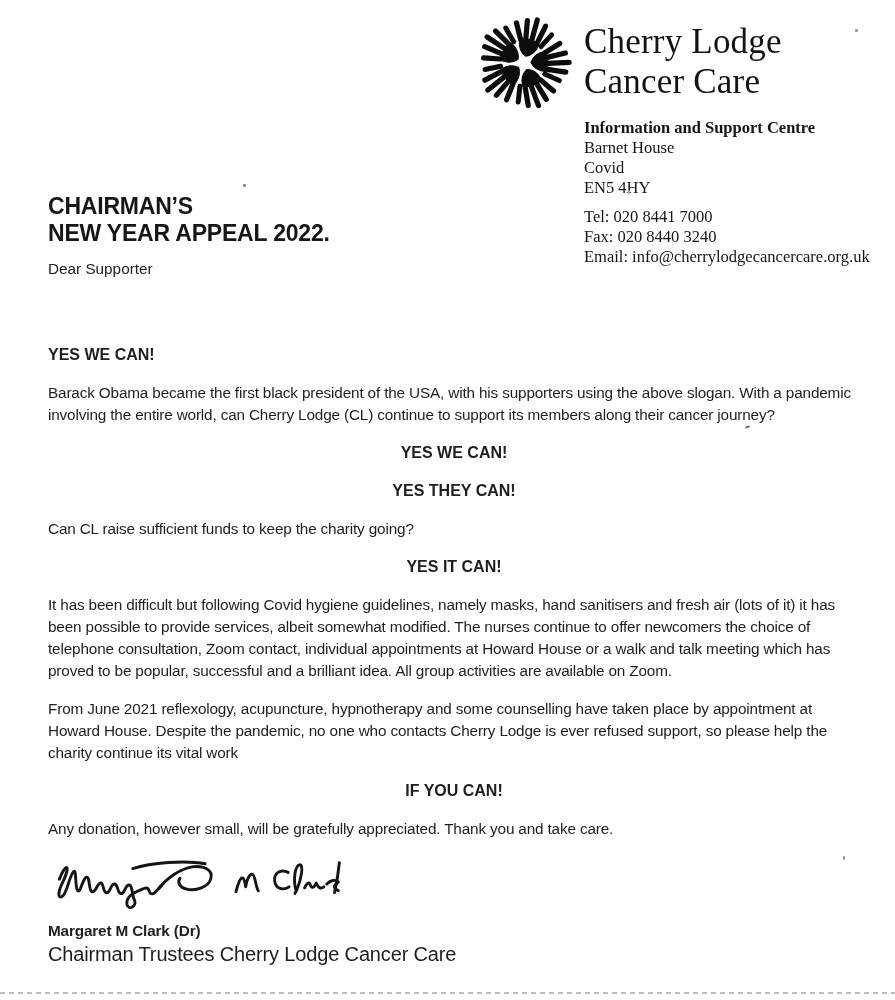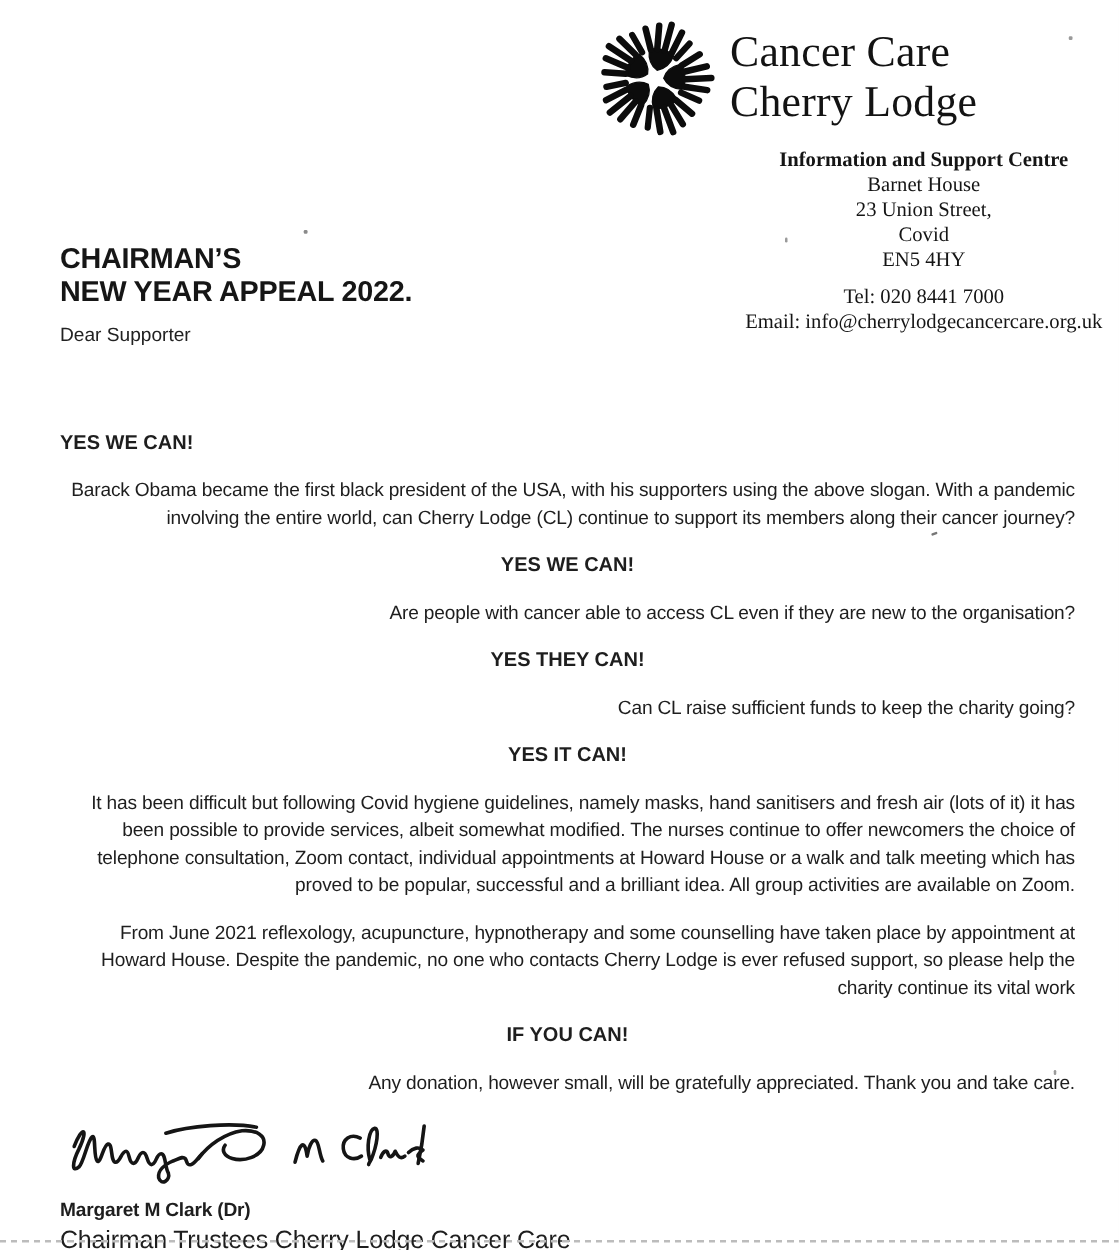--- a/index.html
+++ b/index.html
@@ -21,21 +21,20 @@
     position:absolute;left:584px;top:22px;
     font-family:"Liberation Serif",serif;
     font-size:35px;line-height:40px;color:#131313;
     letter-spacing:.2px;
   }
   .address{
     position:absolute;left:584px;top:118px;
     font-family:"Liberation Serif",serif;
     font-size:16.5px;line-height:20px;color:#151515;
     width:310px;
-    text-align:center;
   }
   .address .centre{font-weight:bold;}
   .address .contact{margin-top:9px;}
   
   .appeal{
     position:absolute;left:48px;top:177px;
     font-size:23px;line-height:27px;font-weight:bold;
     letter-spacing:-.2px;color:#161616;margin-top:16px;
   }
   .salutation{
@@ -43,21 +42,21 @@
     font-size:15.3px;color:#222;
   }
   
   .letter-body{
     position:absolute;left:48px;top:303px;width:812px;
     font-size:15.3px;line-height:22px;letter-spacing:-.15px;color:#1e1e1e;margin-top:41px;
   }
   .section-heading{
     font-size:16px;font-weight:bold;margin:0 0 16px 0;letter-spacing:0;
   }
-  .para{margin:0 0 16px 0;text-align:right;}
+  .para{margin:0 0 16px 0;}
   .slogan{
     margin:0 0 16px 0;text-align:center;
     font-weight:bold;font-size:16px;letter-spacing:0;
   }
   .sig-block{margin-top:0;}
   .signature-svg{display:block;margin:2px 0 0 -4px;}
   .sig-name{font-weight:bold;font-size:15.3px;margin-top:8px;}
   .sig-title{font-size:20px;margin-top:1px;}
   
   .perforation{
@@ -90,49 +89,48 @@
         </g>
         <use href="#hand" transform="rotate(72,50,50)"></use>
         <use href="#hand" transform="rotate(144,50,50)"></use>
         <use href="#hand" transform="rotate(216,50,50)"></use>
         <use href="#hand" transform="rotate(288,50,50)"></use>
       </g>
     </svg>
   </div>
 
   <div class="brand">
+    <div>Cherry Lodge</div>
     <div>Cancer Care</div>
-    <div>Cherry Lodge</div>
   </div>
 
   <div class="address">
     <div class="centre">Information and Support Centre</div>
     <div>Barnet House</div>
-    <div>23 Union Street,</div>
     <div>Covid</div>
     <div>EN5 4HY</div>
     <div class="contact">
       <div>Tel: 020 8441 7000</div>
+      <div>Fax: 020 8440 3240</div>
       <div>Email: info@cherrylodgecancercare.org.uk</div>
     </div>
   </div>
 
   <div class="appeal">
     <div>CHAIRMAN’S</div>
     <div>NEW YEAR APPEAL 2022.</div>
   </div>
 
   <div class="salutation">Dear Supporter</div>
 
   <div class="letter-body">
     <div class="section-heading">YES WE CAN!</div>
 
     <p class="para">Barack Obama became the first black president of the USA, with his supporters using the above slogan. With a pandemic involving the entire world, can Cherry Lodge (CL) continue to support its members along their cancer journey?</p>
     <p class="slogan">YES WE CAN!</p>
-    <p class="para">Are people with cancer able to access CL even if they are new to the organisation?</p>
     <p class="slogan">YES THEY CAN!</p>
     <p class="para">Can CL raise sufficient funds to keep the charity going?</p>
     <p class="slogan">YES IT CAN!</p>
     <p class="para">It has been difficult but following Covid hygiene guidelines, namely masks, hand sanitisers and fresh air (lots of it) it has been possible to provide services, albeit somewhat modified.  The nurses continue to offer newcomers the choice of telephone consultation, Zoom contact, individual appointments at Howard House or a walk and talk meeting which has proved to be popular, successful and a brilliant idea. All group activities are available on Zoom.</p>
     <p class="para">From June 2021 reflexology, acupuncture, hypnotherapy and some counselling have taken place by appointment at Howard House. Despite the pandemic, no one who contacts Cherry Lodge is ever refused support, so please help the charity continue its vital work</p>
     <p class="slogan">IF YOU CAN!</p>
     <p class="para">Any donation, however small, will be gratefully appreciated. Thank you and take care.</p>
 
     <div class="sig-block">
       <svg class="signature-svg" width="330" height="56" viewBox="0 0 330 58" xmlns="http://www.w3.org/2000/svg">

